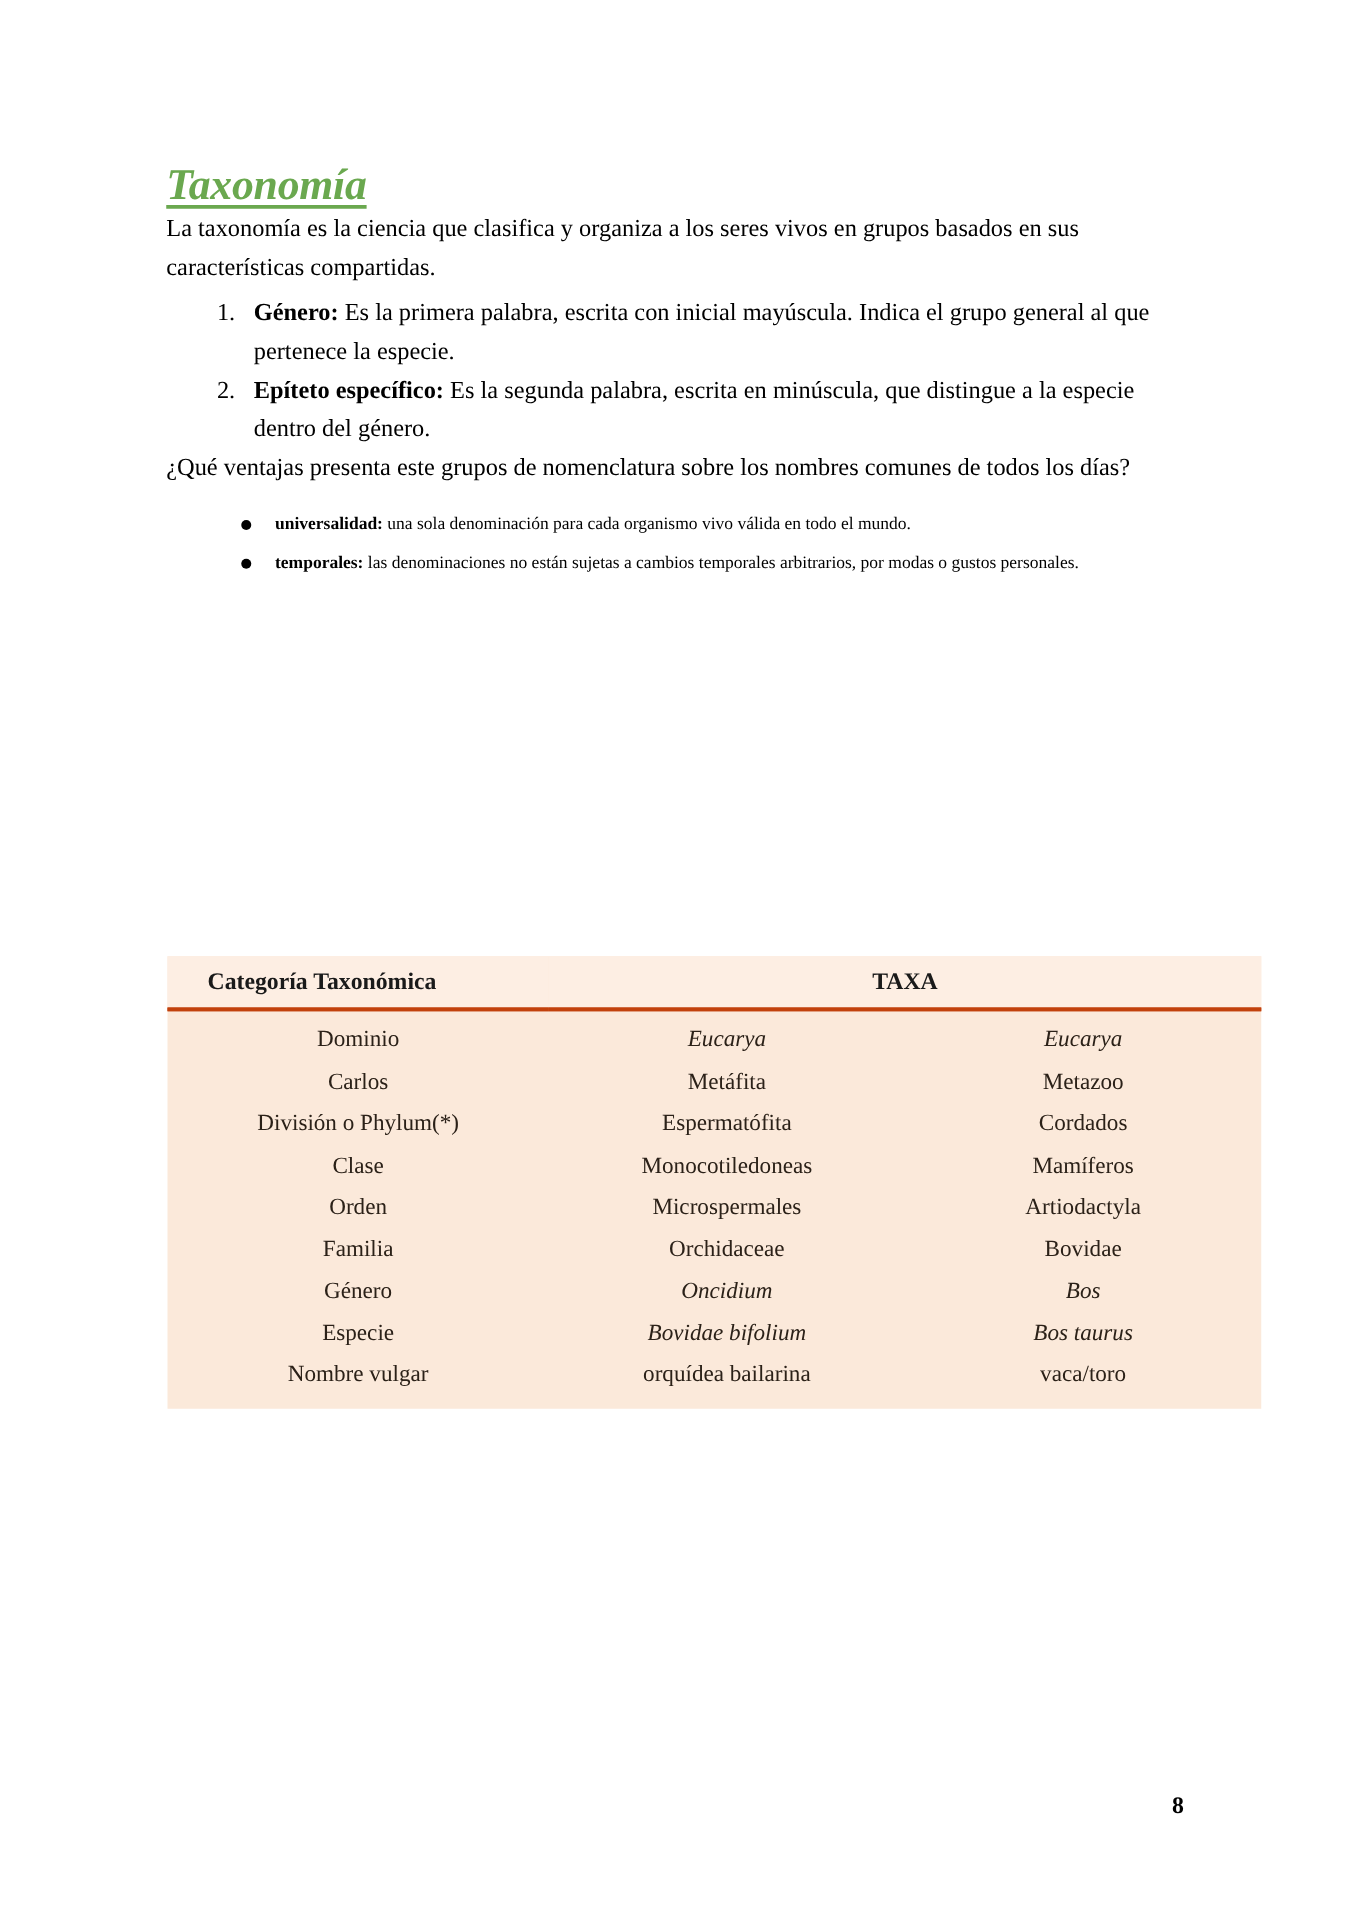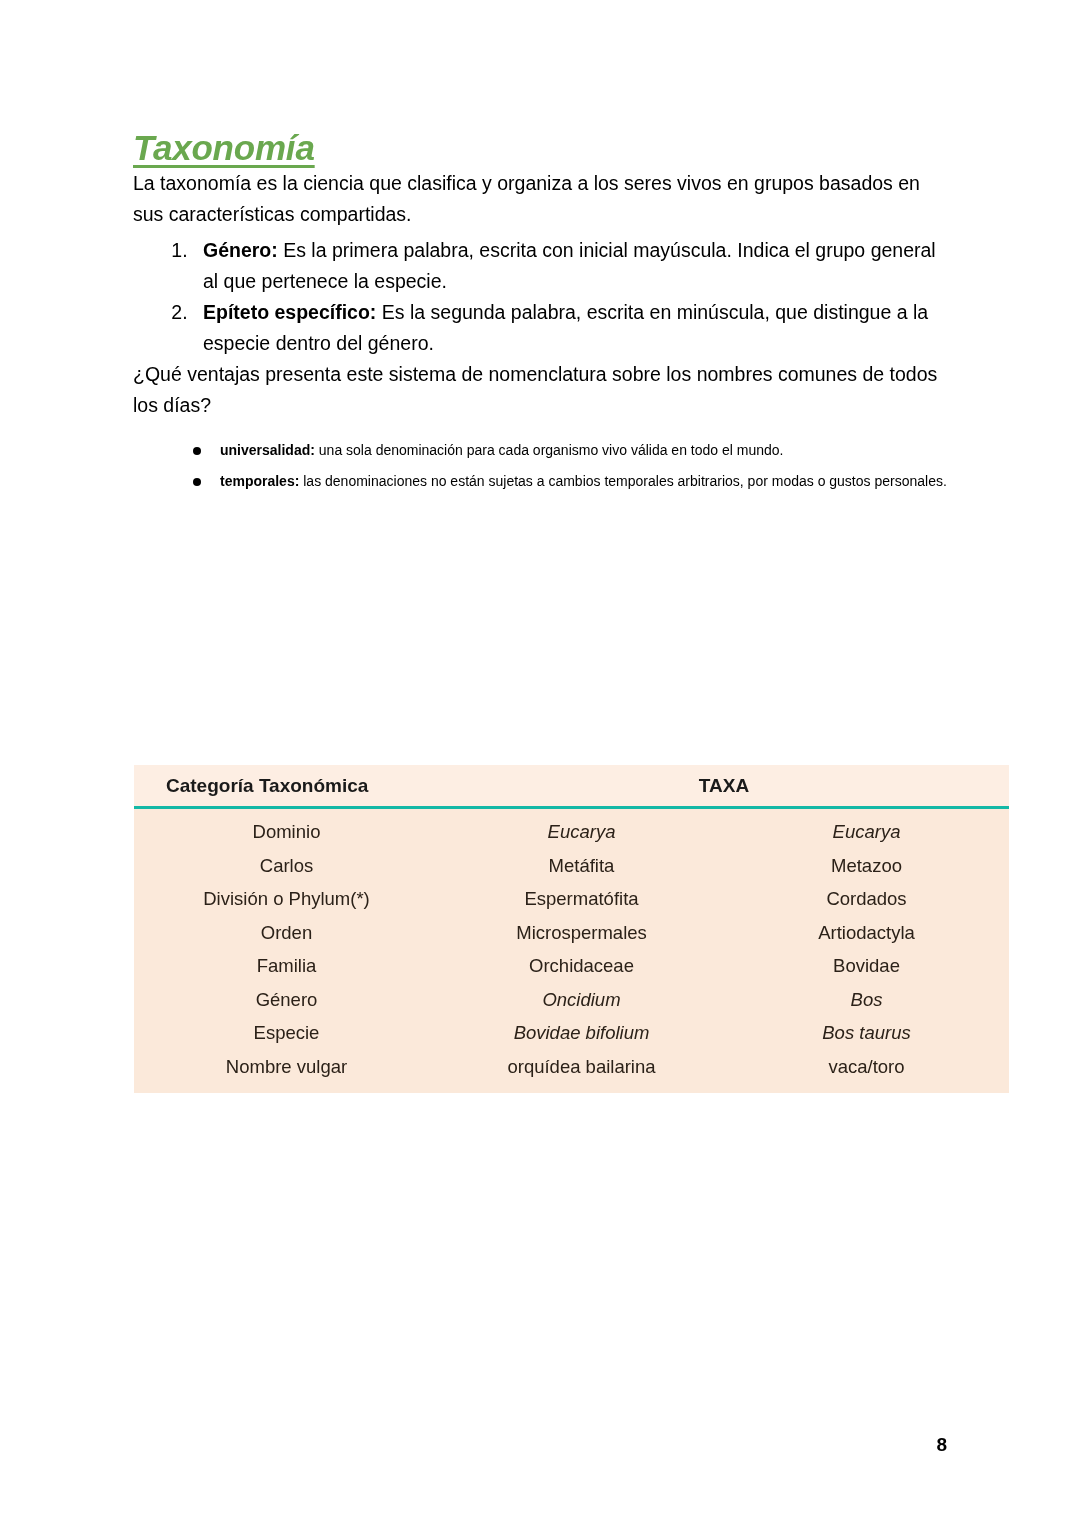--- a/index.html
+++ b/index.html
@@ -17,20 +17,21 @@
   }
 
   .page {
     position: absolute;
     left: 0;
     top: 0;
     width: 1080px;
     height: 1525px;
     background: #ffffff;
     overflow: hidden;
+    font-family: Liberation Serif, serif;
   }
 
   .content {
     position: absolute;
     left: 133px;
     top: 0;
     width: 814px;
   }
 
   
@@ -111,21 +112,21 @@
     border-collapse: collapse;
     background: #fbe9da;
     table-layout: fixed;
   }
   table.tax-table thead th {
     background: #fdeee3;
     font-size: 19px;
     font-weight: bold;
     color: #1a1a1a;
     padding: 10px 0 9px 0;
-    border-bottom: 3px solid #14b8a6;
+    border-bottom: 3px solid #c2410c;
     vertical-align: middle;
   }
   th.col-cat {
     text-align: left;
     padding-left: 32px !important;
   }
   th.col-taxa {
     text-align: center;
   }
   table.tax-table tbody td {
@@ -170,21 +171,21 @@
 
     <ol class="numbered">
       <li>
         <span class="b">Género:</span><span> Es la primera palabra, escrita con inicial mayúscula. Indica el grupo general al que pertenece la especie.</span>
       </li>
       <li>
         <span class="b">Epíteto específico:</span><span> Es la segunda palabra, escrita en minúscula, que distingue a la especie dentro del género.</span>
       </li>
     </ol>
 
-    <p class="para para-3">¿Qué ventajas presenta este sistema de nomenclatura sobre los nombres comunes de todos los días?</p>
+    <p class="para para-3">¿Qué ventajas presenta este grupos de nomenclatura sobre los nombres comunes de todos los días?</p>
 
     <ul class="bulleted">
       <li>
         <span class="bullet-dot"></span><span class="b"> universalidad:</span><span> una sola denominación para cada organismo vivo válida en todo el mundo.</span>
       </li>
       <li>
         <span class="bullet-dot"></span><span class="b">temporales:</span><span> las denominaciones no están sujetas a cambios temporales arbitrarios, por modas o gustos personales.</span>
       </li>
     </ul>
 
@@ -213,20 +214,25 @@
             <td>Carlos</td>
             <td>Metáfita</td>
             <td>Metazoo</td>
           </tr>
           <tr>
             <td>División o Phylum(*)</td>
             <td>Espermatófita</td>
             <td>Cordados</td>
           </tr>
           <tr>
+            <td>Clase</td>
+            <td>Monocotiledoneas</td>
+            <td>Mamíferos</td>
+          </tr>
+          <tr>
             <td>Orden</td>
             <td>Microspermales</td>
             <td>Artiodactyla</td>
           </tr>
           <tr>
             <td>Familia</td>
             <td>Orchidaceae</td>
             <td>Bovidae</td>
           </tr>
           <tr>

